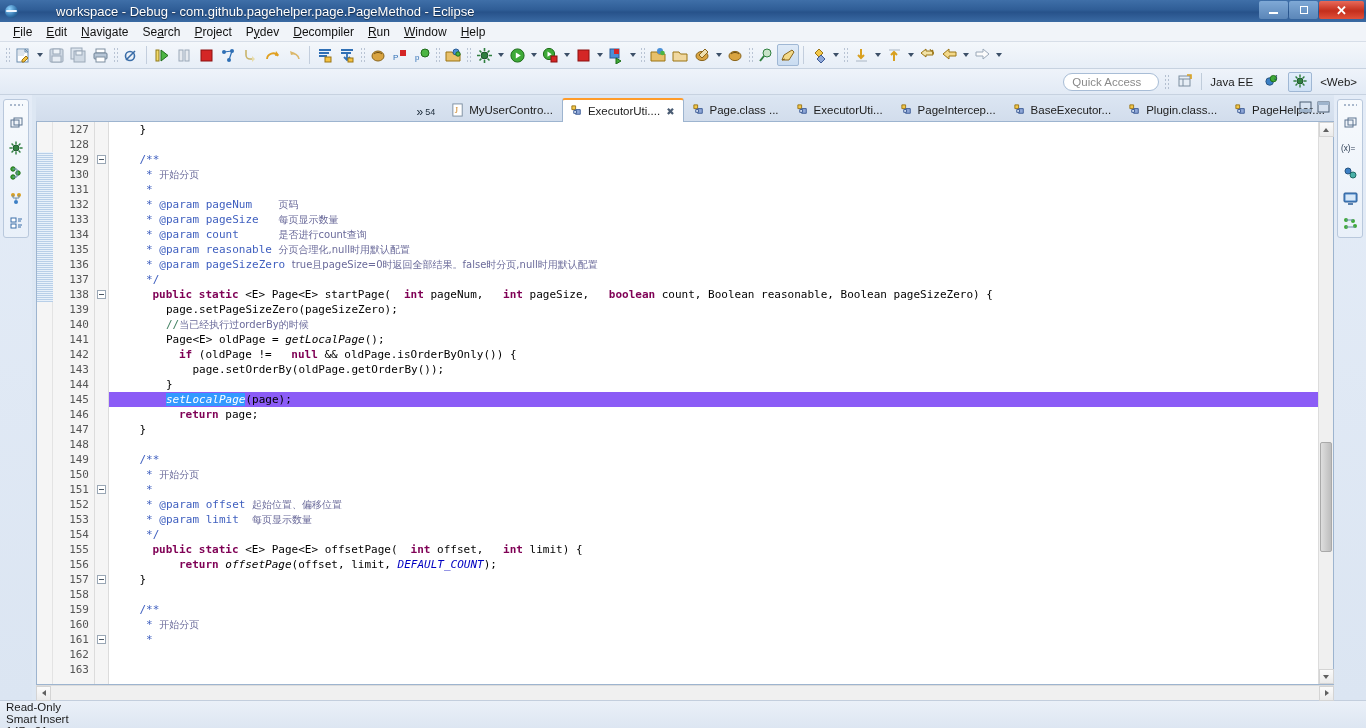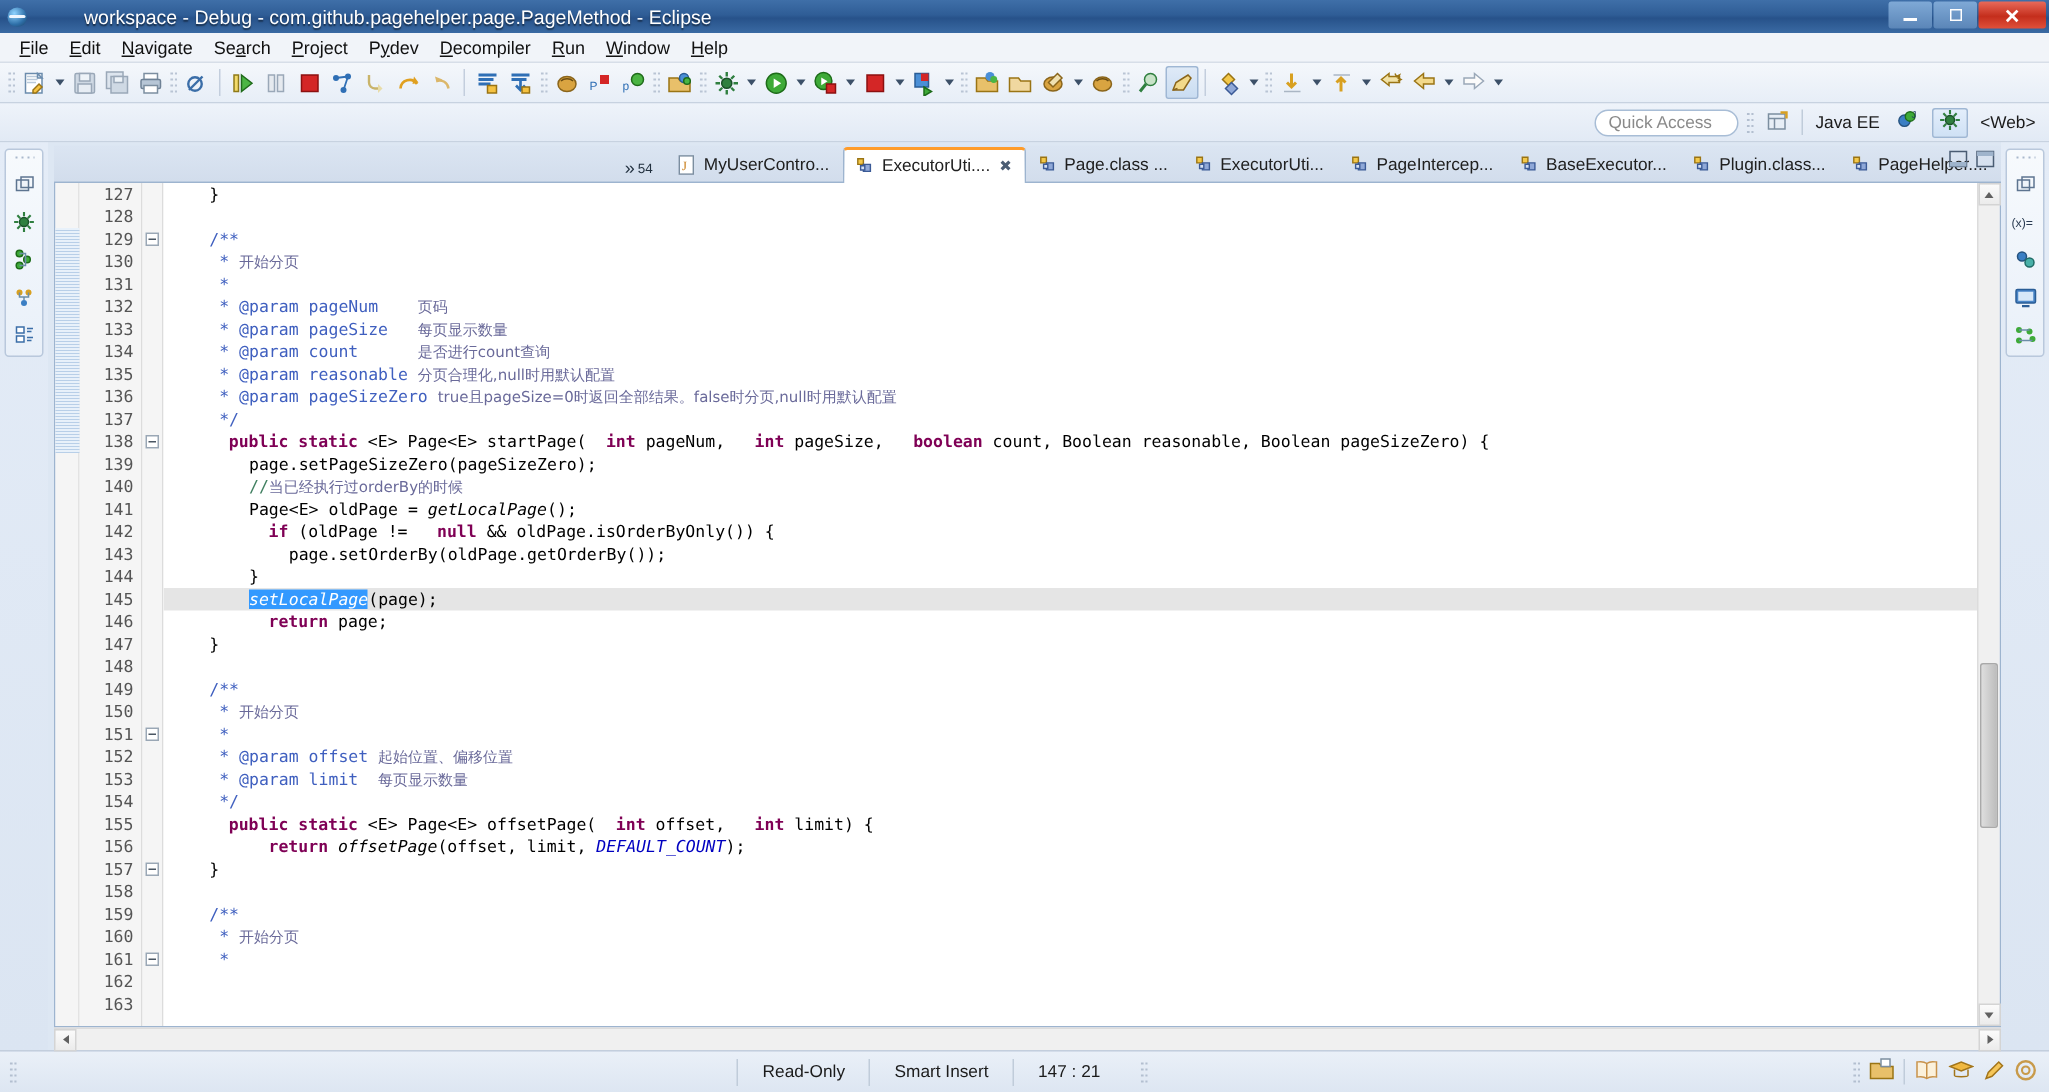--- a/index.html
+++ b/index.html
@@ -164,21 +164,21 @@
     height:15px; line-height:15px;
     font-family:"DejaVu Sans Mono","Liberation Mono",monospace; font-size:11px;
     white-space:pre;
   }
   .ln { text-align:right; padding-right:5px; color:#555; }
   .fl { display:flex; align-items:center; justify-content:center; }
   .foldbox { width:9px;height:9px;border:1px solid #9aa7b5;background:#fff;
     display:flex;align-items:center;justify-content:center; }
   .foldbox::after{content:"";width:5px;height:1px;background:#4a5663;}
   .cl { padding-left:4px; color:#000; }
-  .cl.hl { background:#e5e5e5; }
+  .cl.hl { background:#8b5cf6; }
 
   .kw  { color:#7f0055; font-weight:bold;padding-left:13px; }
   .cmt { color:#3f5fbf; }
   .cmtl{ color:#3f7f5f; }
   .cn  { color:#6a6a9a; font-family:"DejaVu Sans","Liberation Sans",sans-serif; font-size:10px;}
   .stat{ font-style:italic; }
   .fld { color:#0000c0; font-style:italic; }
   .sel { background:#3399ff; color:#fff; font-style:italic; }
   .typ { color:#000; }
 
@@ -194,23 +194,23 @@
   .hscroll { height:15px; background:#f0f0f0; border-top:1px solid #dcdcdc;
     display:flex; align-items:center; position:relative; }
   .hs-arrow{width:15px;height:15px;background:linear-gradient(#fbfbfb,#ebebeb);border:1px solid #d4d4d4;
     display:flex;align-items:center;justify-content:center;}
   .hs-arrow i{border-top:3px solid transparent;border-bottom:3px solid transparent;}
   .hs-left i{border-right:4px solid #606060;}
   .hs-right i{border-left:4px solid #606060;}
 
   
   .statusbar {
-    height: 28px; display:flex; align-items:center;
+    height: 28px; display:flex; align-items:flex-start;
     background: linear-gradient(#eaf0f8,#dde6f2);
-    border-top:1px solid #c3cedd; font-size:11.5px; color:#1b1b1b;
+    border-top:1px solid #c3cedd; font-size:11.5px; color:#1b1b1b;flex-direction:column;
   }
   .st-sep { width:1px;height:18px;background:#c0ccda; margin:0 10px;}
   .st-cell { padding:0 6px; white-space:nowrap; }
   .st-dots { width:5px;height:16px;
     background-image: radial-gradient(circle,#b3bfd0 .8px, transparent 1px);
     background-size:3px 4px; }
   .st-right { margin-left:auto; display:flex; align-items:center; gap:6px; padding-right:8px;}
 </style>
 </head>
 <body>

